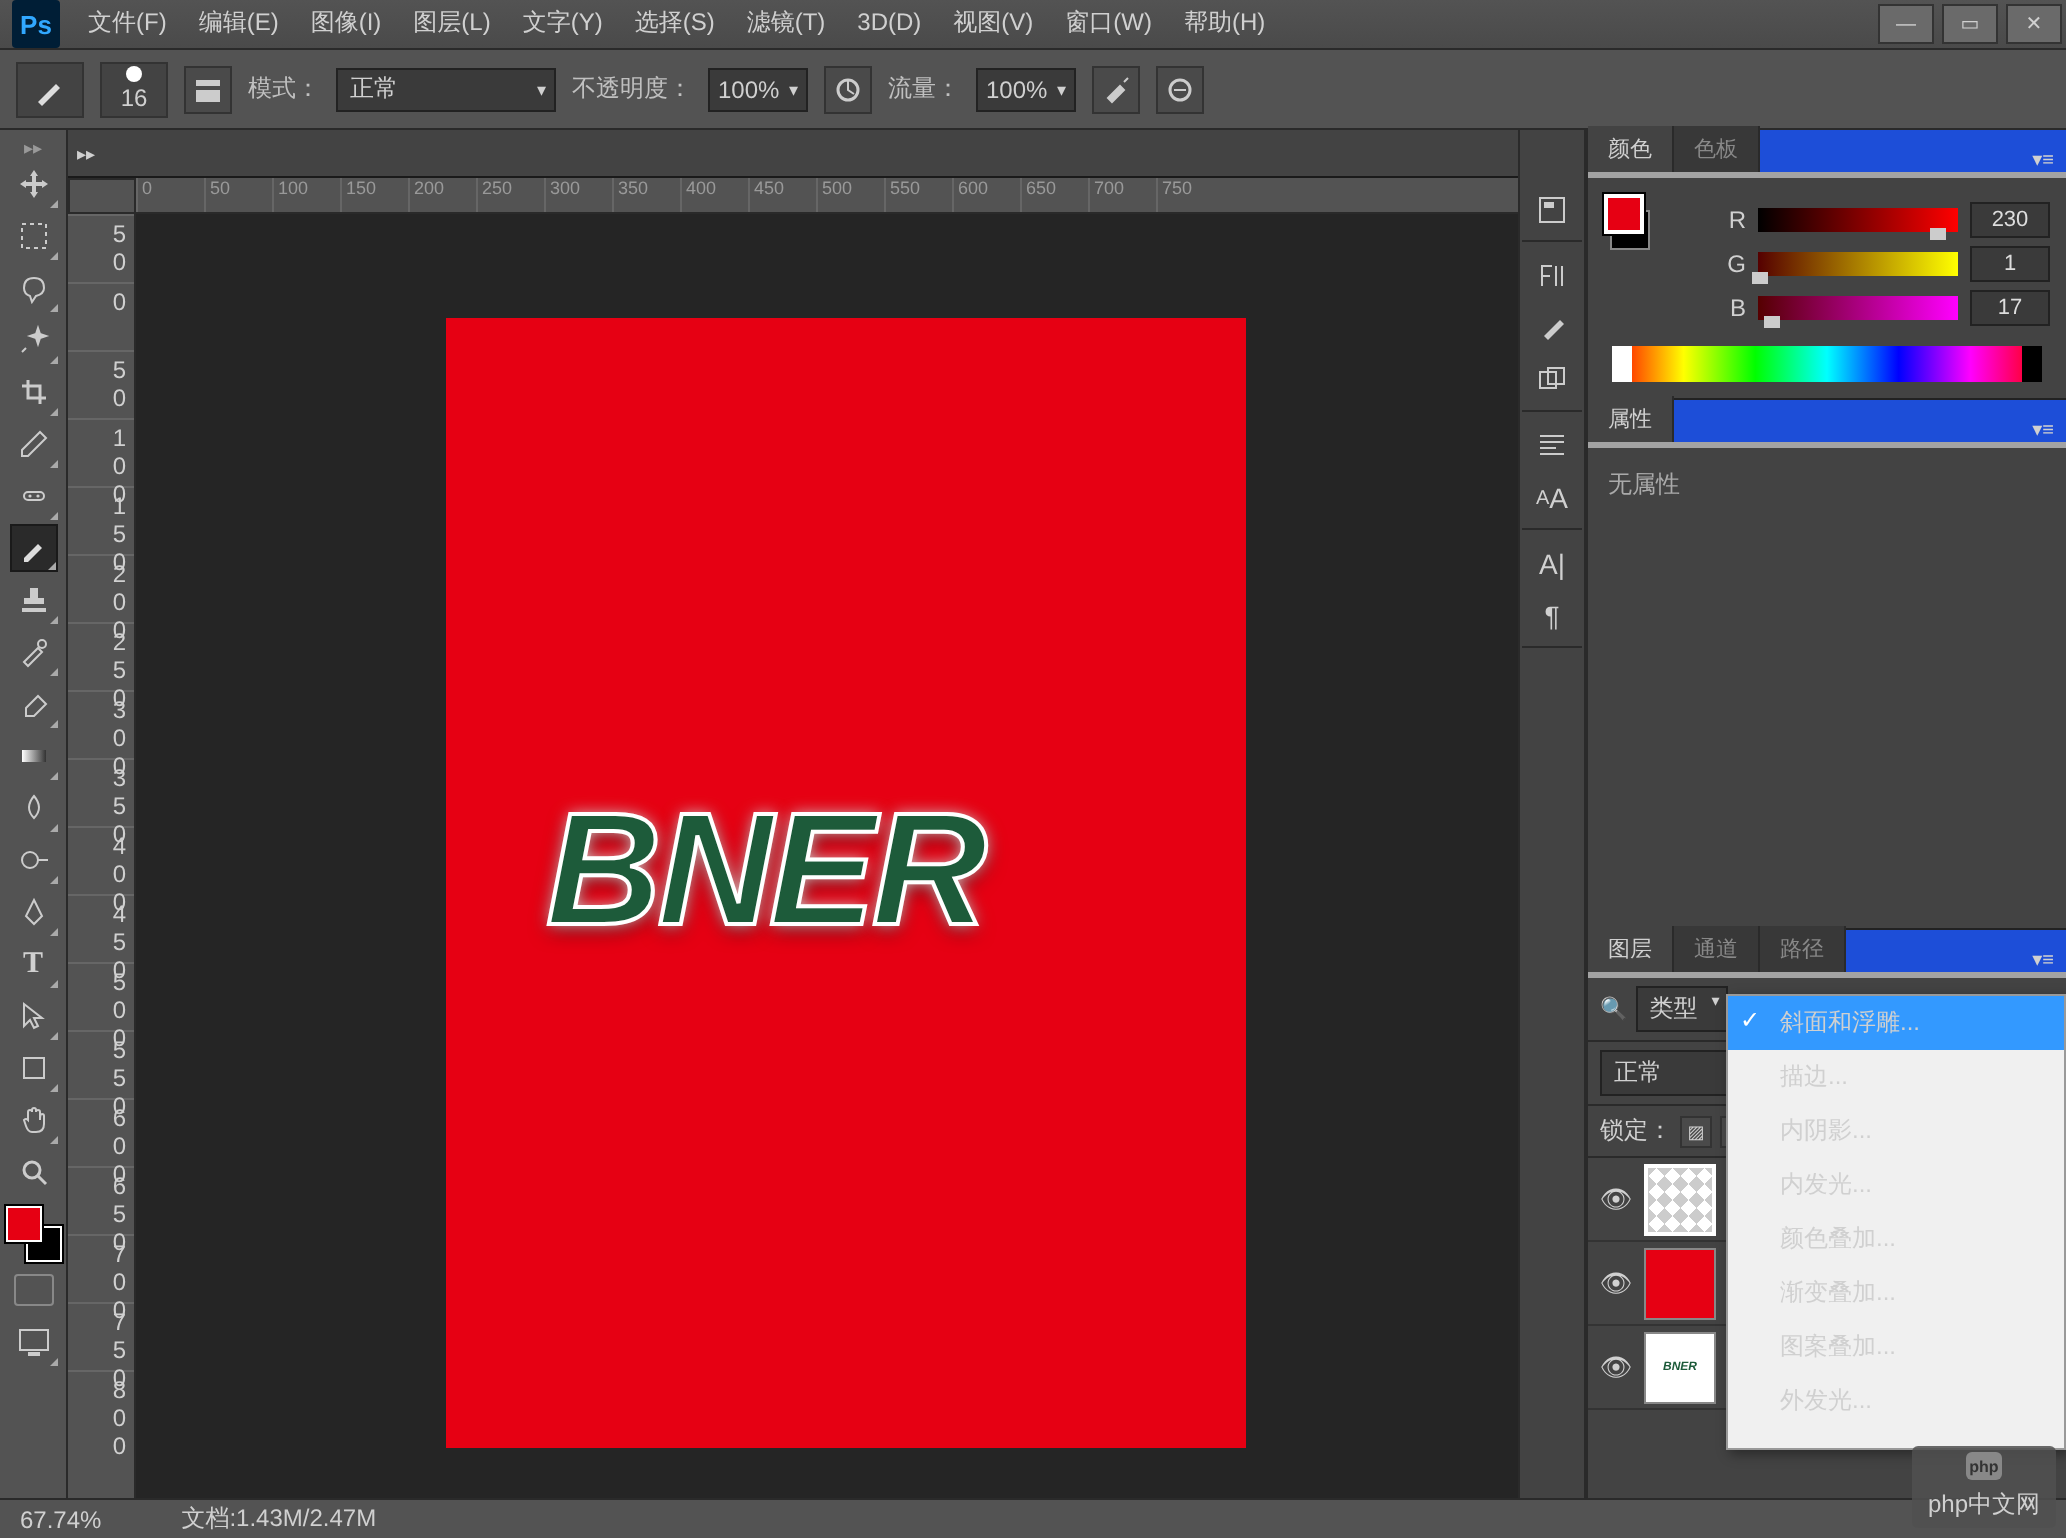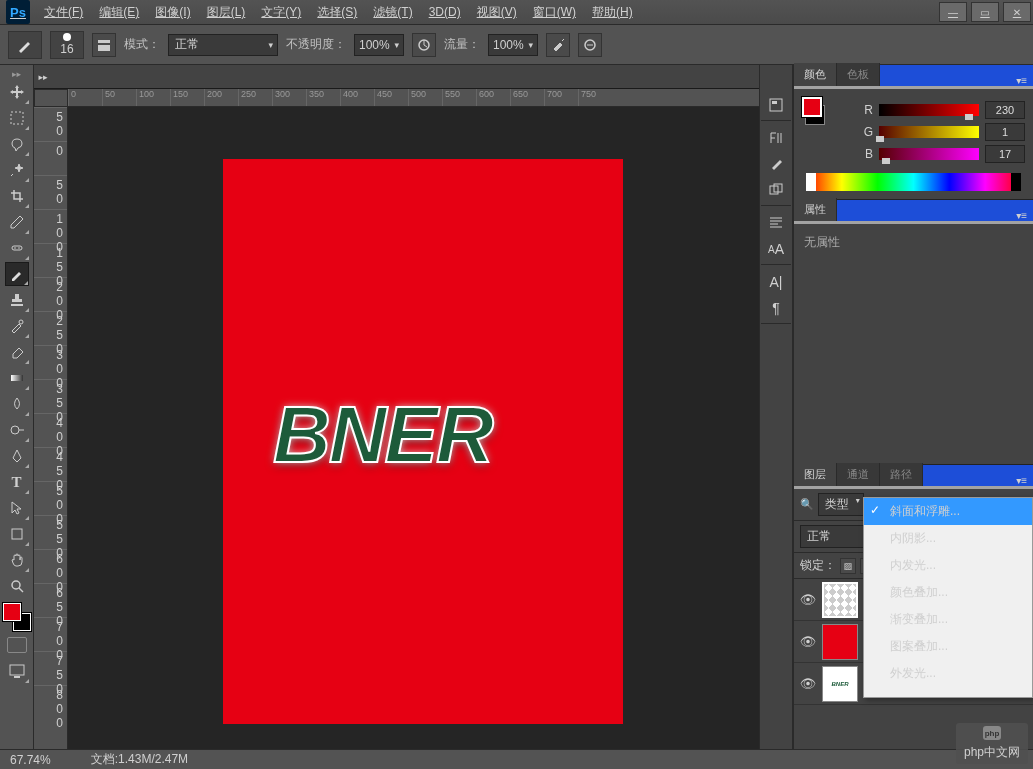--- a/index.html
+++ b/index.html
@@ -1,17 +1,17 @@
 <!DOCTYPE html>
 <html><head>
 <meta charset="utf-8">
 <style>
 * { margin:0; padding:0; box-sizing:border-box; font-family:"Microsoft YaHei","Segoe UI",Tahoma,sans-serif; font-size:12px; color:#d0d0d0; user-select:none;}
 body { background:#535353; width:1033px; height:769px; overflow:hidden; position:relative;}
-.titlebar { height:25px; background:linear-gradient(#535353,#4a4a4a); display:flex; align-items:flex-start; border-bottom:1px solid #2a2a2a;text-decoration:underline;}
+.titlebar { height:25px; background:linear-gradient(#535353,#4a4a4a); display:flex; align-items:flex-end; border-bottom:1px solid #2a2a2a;}
 .ps-logo { width:24px; height:24px; margin:0 6px; background:#001e36; border-radius:2px; display:flex; align-items:center; justify-content:center; font-weight:bold; font-size:13px; color:#31a8ff;}
 .menu { display:flex;}
 .menu-item { padding:0 8px; line-height:25px; cursor:default;}
 .win-controls { margin-left:auto; display:flex;}
 .win-btn { width:28px; height:20px; margin:2px 2px; background:#6a6a6a; display:flex; align-items:center; justify-content:center; font-size:10px; border:1px solid #333;}
 .options-bar { height:40px; background:#535353; border-bottom:1px solid #2a2a2a; display:flex; align-items:center; padding:0 8px; gap:8px;}
 .tool-icon-box { width:34px; height:28px; border:1px solid #333; background:#434343; display:flex; align-items:center; justify-content:center;}
 .brush-preset { width:34px; height:28px; border:1px solid #333; background:#434343; display:flex; flex-direction:column; align-items:center; justify-content:center; font-size:9px;}
 .brush-preset .dot{ width:8px; height:8px; background:#fff; border-radius:50%; margin-bottom:1px;}
 .opt-label{ color:#c0c0c0;}
@@ -568,20 +568,21 @@
   </div>
 </div>
 
 <div class="statusbar">
   <span>67.74%</span>
   <span>文档:1.43M/2.47M</span>
 </div>
 
 <div class="context-menu" id="ctx-menu">
     <div class="item highlighted"><span class="check">✓</span><span>斜面和浮雕...</span></div>
+    <div class="item"><span>描边...</span></div>
     <div class="item"><span>内阴影...</span></div>
     <div class="item"><span>内发光...</span></div>
     <div class="item"><span>颜色叠加...</span></div>
     <div class="item"><span>渐变叠加...</span></div>
     <div class="item"><span>图案叠加...</span></div>
     <div class="item"><span>外发光...</span></div>
     <div class="item"></div>
   </div>
 
 <div class="watermark">

